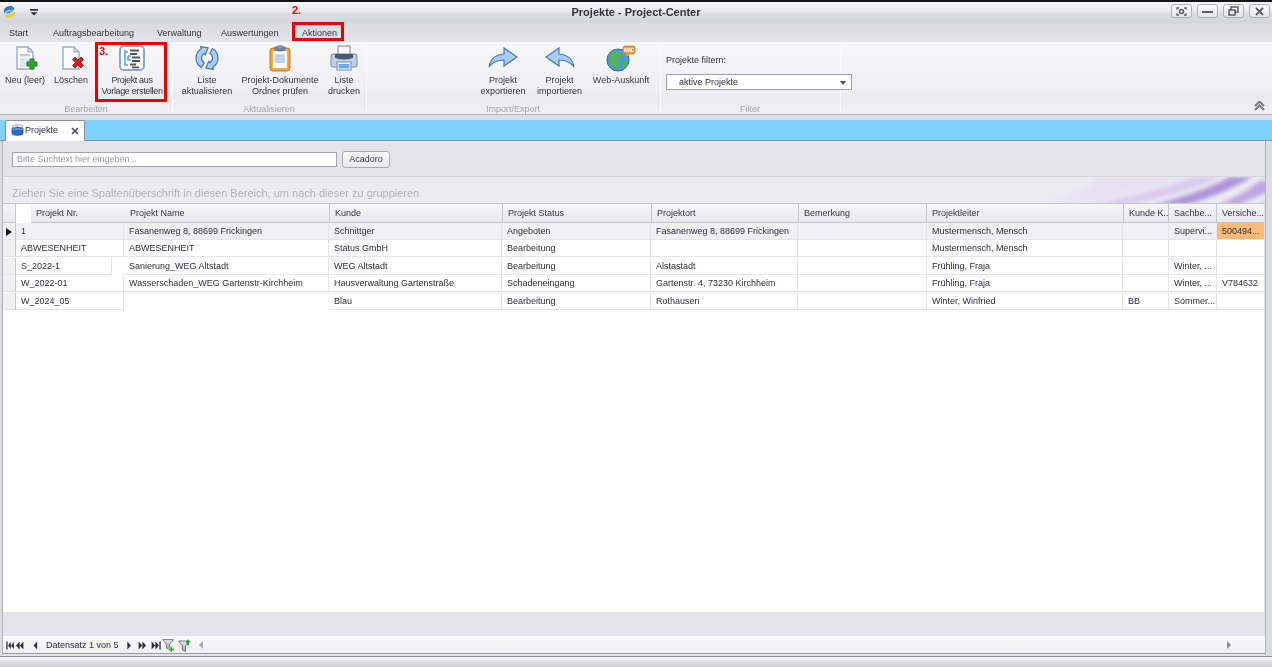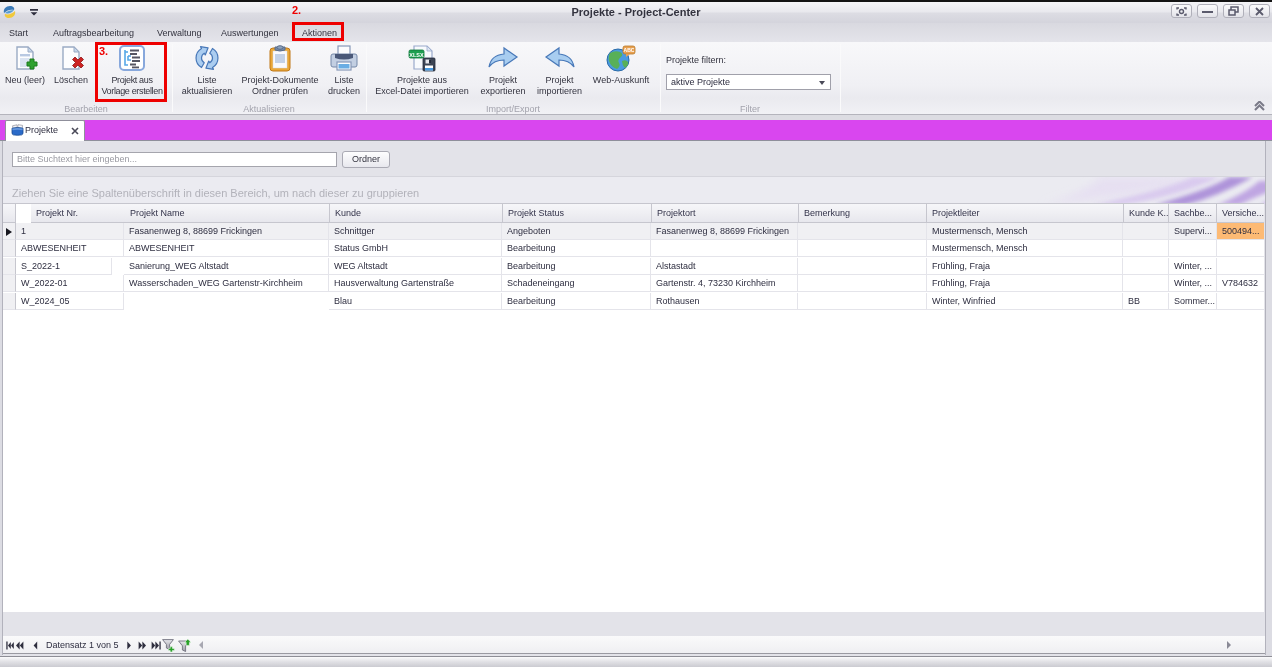--- a/index.html
+++ b/index.html
@@ -14,21 +14,21 @@
 #menubar { left:0; top:23px; width:1272px; height:19px; background:linear-gradient(#d9d9e0,#e4e4ea); }
 .menuitem { position:absolute; top:5px; font-size:9px; color:#33333f; }
 
 #ribbon { left:0; top:42px; width:1272px; height:73px; background:linear-gradient(#f8f8fa 0%, #f0f0f4 60%, #eaeaef 78%, #f1f1f5 100%); border-bottom:1px solid #b4b4bc; }
 .rgroupsep { position:absolute; top:2px; width:1px; height:68px; background:#d4d4db; border-right:1px solid #fafafb; }
 .rcaption { position:absolute; top:62px; height:11px; font-size:9px; color:#a3a3ad; text-align:center; }
 .rbtn { position:absolute; top:0px; text-align:center; }
 .rlabel { position:absolute; top:33px; left:50%; transform:translateX(-50%); width:max-content; font-size:9px; color:#33333f; line-height:11px; white-space:nowrap; }
 .ricon { position:absolute; top:3px; left:50%; transform:translateX(-50%); }
 
-#tabstrip { left:0; top:120px; width:1272px; height:21px; background:#d946ef; }
+#tabstrip { left:0; top:120px; width:1272px; height:21px; background:#7dd3fc; }
 #tab1 { position:absolute; left:5px; top:0px; width:80px; height:21px; background:#fff; border:1px solid #8f8f9b; border-bottom:none; border-radius:2px 2px 0 0; }
 #tabline { position:absolute; left:0; top:20px; width:1272px; height:1px; background:#8f8f9b; }
 #tabmask { position:absolute; left:6px; top:20px; width:78px; height:1px; background:#ffffff; }
 
 #content { left:0; top:141px; width:1272px; height:514px; background:#e3e3e9; }
 #searchbox { position:absolute; left:12px; top:11px; width:325px; height:15px; background:#fff; border:1px solid #a5a5ad; color:#9a9aa2; font-size:9px; line-height:13px; padding-left:4px; }
 #findenbtn { position:absolute; left:342px; top:10px; width:48px; height:17px; background:linear-gradient(#fdfdfe,#e8e8ee); border:1px solid #aaaab4; border-radius:3px; text-align:center; line-height:15px; color:#33333f; }
 #groupbar { position:absolute; left:0px; top:35px; width:1271px; height:28px; background:#ebebf1; border-top:1px solid #d5d5dc; overflow:hidden; }
 #groupbar .gtext { position:absolute; left:12px; top:10px; color:#b2b2ba; font-size:11px; }
 
@@ -161,34 +161,20 @@
     <svg class="ricon" width="28" height="27" viewBox="0 0 28 27">
       <rect x="8" y="1" width="12" height="9" fill="#fbfbfd" stroke="#8898b8" stroke-width="1.2"></rect>
       <path d="M3 9 L25 9 Q27 9 27 11 L27 20 Q27 22 25 22 L3 22 Q1 22 1 20 L1 11 Q1 9 3 9 Z" fill="#c3cfe2" stroke="#7588a8" stroke-width="1"></path>
       <path d="M5 9 L23 9 L23 13 Q14 16 5 13 Z" fill="#4a5878"></path>
       <rect x="7" y="17" width="14" height="8" fill="#fdfdfe" stroke="#8898b8" stroke-width="1.2"></rect>
       <rect x="8.5" y="19" width="11" height="4.5" fill="#6aade4"></rect>
     </svg>
     <div class="rlabel">Liste<br>drucken</div>
   </div>
 
-  <div class="rbtn" style="left:370px;width:104px;height:58px">
-    <svg class="ricon" width="28" height="27" viewBox="0 0 28 27">
-      <path d="M6 1 L19 1 L24 6 L24 24 L6 24 Z" fill="#f8fafd" stroke="#9aaacc" stroke-width="1.2"></path>
-      <path d="M19 1 L19 6 L24 6 Z" fill="#dde6f2" stroke="#9aaacc" stroke-width="0.8"></path>
-      <rect x="1" y="5" width="15" height="8" rx="1.5" fill="#1e9e50" stroke="#0e7438" stroke-width="0.8"></rect>
-      <text x="8.5" y="11.5" font-size="5.5" font-weight="bold" fill="#fff" text-anchor="middle" font-family="Liberation Sans">XLSX</text>
-      <rect x="15" y="13" width="12" height="13" rx="1" fill="#3c4454" stroke="#242c3c" stroke-width="0.8"></rect>
-      <rect x="17.5" y="14.5" width="5" height="4" fill="#e8e8ee"></rect>
-      <rect x="21" y="14.5" width="2" height="4" fill="#242c3c"></rect>
-      <rect x="17" y="20.5" width="8" height="5" fill="#fff"></rect>
-      <rect x="17" y="23" width="8" height="2.5" fill="#4a9ae0"></rect>
-    </svg>
-    <div class="rlabel">Projekte aus<br>Excel-Datei importieren</div>
-  </div>
   <div class="rbtn" style="left:474px;width:58px;height:58px">
     <svg class="ricon" width="32" height="26" viewBox="0 0 32 26">
       <path d="M2 22 Q4 10 17 9 L17 3 L30 12 L17 21 L17 15 Q7 15 2 22 Z" fill="#a8cdf0" stroke="#4878b8" stroke-width="1.2"></path>
     </svg>
     <div class="rlabel">Projekt<br>exportieren</div>
   </div>
   <div class="rbtn" style="left:532px;width:55px;height:58px">
     <svg class="ricon" width="32" height="26" viewBox="0 0 32 26">
       <path d="M30 22 Q28 10 15 9 L15 3 L2 12 L15 21 L15 15 Q25 15 30 22 Z" fill="#a8cdf0" stroke="#4878b8" stroke-width="1.2"></path>
     </svg>
@@ -200,21 +186,21 @@
       <path d="M4 8 Q9 5 14 7 Q18 9 15 12 Q11 15 13 18 Q15 21 11 24 Q5 22 3 16 Q2 11 4 8 Z" fill="#58b058"></path>
       <path d="M16 16 Q20 14 22 17 Q23 20 19 23 Q16 20 16 16 Z" fill="#58b058"></path>
       <rect x="17" y="1" width="12" height="8" rx="2" fill="#e8a050" stroke="#b87828" stroke-width="0.8"></rect>
       <text x="23" y="7" font-size="5" font-weight="bold" fill="#fff" text-anchor="middle" font-family="Liberation Sans">ABC</text>
       <path d="M20 9 L20 12 L24 9 Z" fill="#e8a050"></path>
     </svg>
     <div class="rlabel">Web-Auskunft</div>
   </div>
 
   <div style="position:absolute;left:666px;top:13px;color:#33333f;font-size:9px">Projekte filtern:</div>
-  <div style="position:absolute;left:666px;top:32px;width:165px;height:16px;background:#fff;border:1px solid #a0a0aa;line-height:14px;padding-left:4px;color:#2e2e40;font-size:9px">aktive Projekte
+  <div style="position:absolute;left:666px;top:32px;width:186px;height:16px;background:#fff;border:1px solid #a0a0aa;line-height:14px;padding-left:12px;color:#2e2e40;font-size:9px">aktive Projekte
     <svg style="position:absolute;right:5px;top:6px" width="6" height="4" viewBox="0 0 6 4">
         <path d="M0 0 L6 0 L3 4 Z" fill="#4a4a58"></path>
       </svg>
   </div>
   <svg style="position:absolute;left:1253px;top:59px" width="13" height="10" viewBox="0 0 13 10">
     <path d="M2 9 L6.5 4.5 L11 9" fill="none" stroke="#7a7a88" stroke-width="2"></path>
     <path d="M2 5 L6.5 0.5 L11 5" fill="none" stroke="#7a7a88" stroke-width="2"></path>
   </svg>
 </div>
 
@@ -231,21 +217,21 @@
     <path d="M1.4 4.6 Q6.5 3.4 11.6 4.6 L11.6 6.2 Q6.5 5.2 1.4 6.2 Z" fill="#6a9ade" opacity="0.9"></path>
   </svg>
   <div class="abs" style="left:25px;top:5px;color:#2e2e40;font-size:9px">Projekte</div>
   <svg class="abs" style="left:71px;top:7px" width="8" height="8" viewBox="0 0 8 8">
       <path d="M1 1 L7 7 M7 1 L1 7" stroke="#4a4a58" stroke-width="1.6"></path>
     </svg>
 </div>
 
 <div class="abs" id="content">
   <div id="searchbox">Bitte Suchtext hier eingeben...</div>
-  <div id="findenbtn">Ordner</div>
+  <div id="findenbtn">Acadoro</div>
   <div id="groupbar">
     <svg style="position:absolute;right:0;top:0" width="290" height="28" viewBox="0 0 290 28">
       <defs>
           <filter id="bl" x="-30%" y="-30%" width="160%" height="160%">
             <feGaussianBlur stdDeviation="2.2"></feGaussianBlur>
           </filter>
       <filter id="bl2" x="-30%" y="-30%" width="160%" height="160%">
             <feGaussianBlur stdDeviation="4"></feGaussianBlur>
           </filter>
         </defs>

